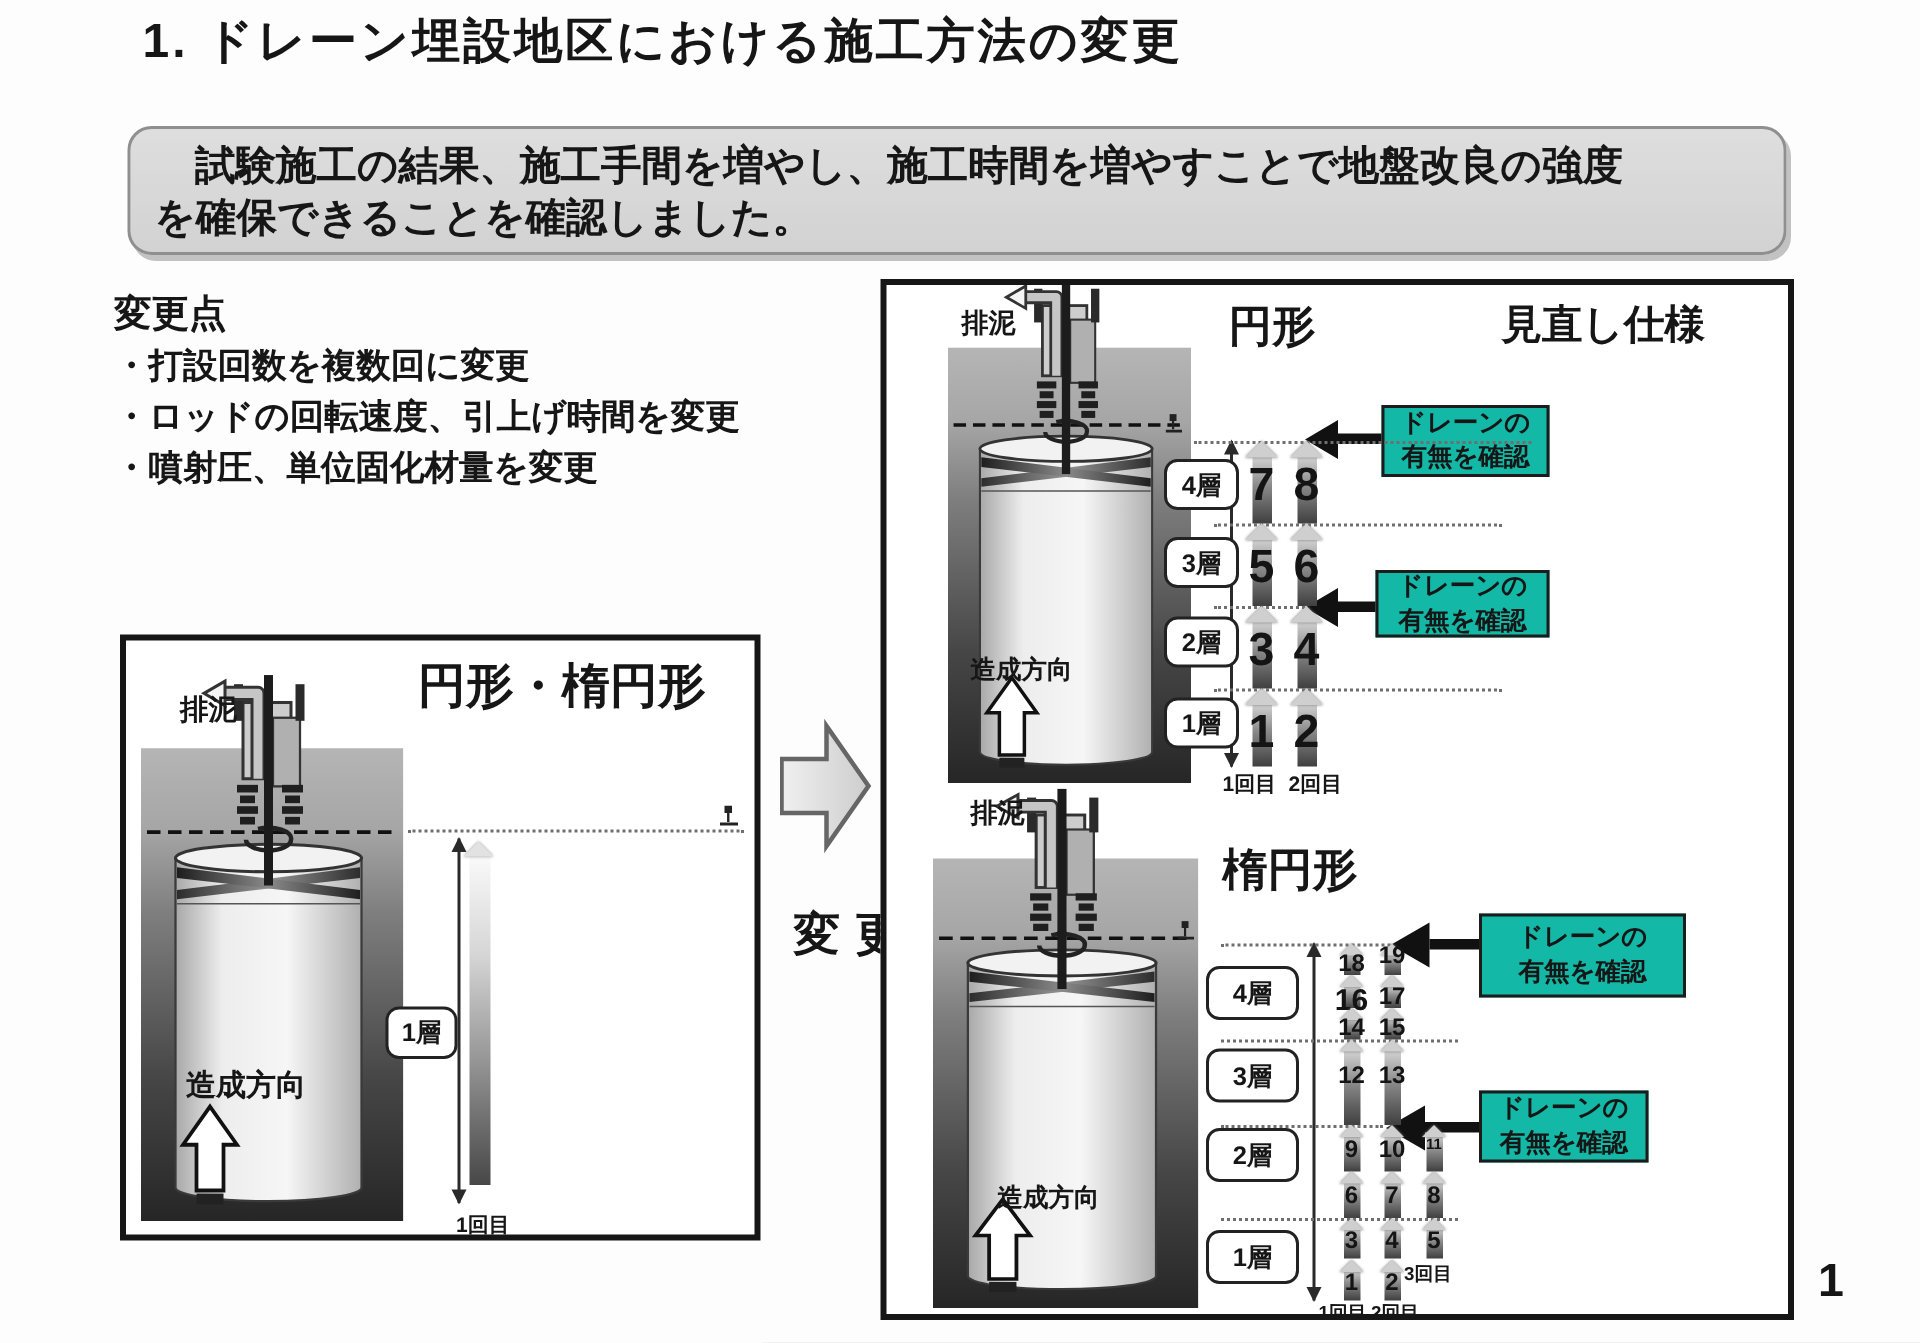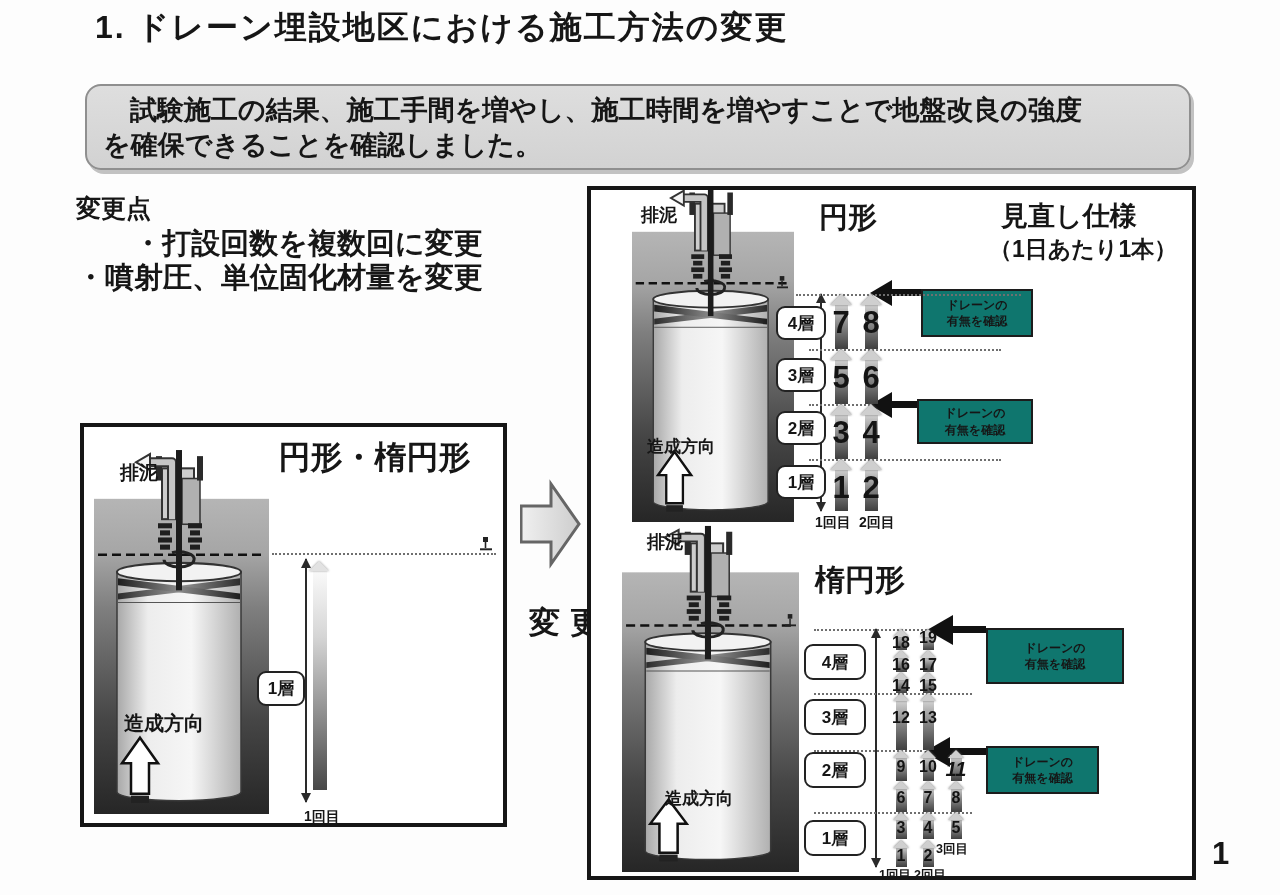--- a/index.html
+++ b/index.html
@@ -9,21 +9,21 @@
 
   
   .doc-title{left:95px;top:6px;font-size:32px;font-weight:800;letter-spacing:2px;white-space:nowrap;}
   .statement{left:85px;top:84px;width:1106px;height:86px;border:2px solid #8f8f8f;border-radius:16px;
              background:linear-gradient(180deg,#dedede,#d2d2d2);box-shadow:3px 4px 0 #c2c2c2;
              padding:7px 16px;box-sizing:border-box;}
   .statement div{font-size:27px;font-weight:700;line-height:35px;white-space:nowrap;}
 
   
   .chg-head{left:76px;top:192px;font-size:25px;font-weight:700;}
-  .chg-item{font-size:29px;font-weight:600;white-space:nowrap;text-align:right;}
+  .chg-item{font-size:23px;font-weight:600;white-space:nowrap;}
   .before-caption{left:132px;top:368px;font-size:27px;font-weight:800;}
 
   
   .frame{background:#ffffff;border:4px solid #161616;box-sizing:border-box;}
   #lp{left:80px;top:423px;width:427px;height:404px;overflow:hidden;}
   #rp{left:587px;top:186px;width:609px;height:694px;overflow:hidden;}
 
   .machine{position:absolute;}
   .lbl{position:absolute;font-weight:700;white-space:nowrap;}
   .diag-title{position:absolute;font-weight:800;white-space:nowrap;}
@@ -38,22 +38,22 @@
   .vdim:after{bottom:-1px;border-top:10px solid #2a2a2a;}
 
   .shot{position:absolute;}
   .shot-bar{position:absolute;background:linear-gradient(180deg,#d8d8d8,#8a8a8a 45%,#3f3f3f);}
   .shot-head{position:absolute;width:0;height:0;border-left-style:solid;border-right-style:solid;
        border-left-color:transparent;border-right-color:transparent;border-bottom-style:solid;
        border-bottom-color:#cfcfcf;filter:drop-shadow(0 0 1px #787878);}
   .shot-num{position:absolute;left:-8px;right:-8px;text-align:center;font-weight:800;color:#141414;line-height:1;}
   .pass{position:absolute;font-weight:600;white-space:nowrap;}
 
-  .callout{position:absolute;border:2.5px solid #1c1c1c;background:#0f766e;display:flex;flex-direction:column;
-       align-items:center;justify-content:center;font-size:12px;font-weight:700;line-height:1.35;box-sizing:border-box;margin-top:19px;}
+  .callout{position:absolute;border:2.5px solid #1c1c1c;background:#14b8a6;display:flex;flex-direction:column;
+       align-items:center;justify-content:center;font-size:17px;font-weight:700;line-height:1.35;box-sizing:border-box;}
   .c-arrow{position:absolute;height:7px;background:#111;}
   .c-arrow .tip{position:absolute;left:-22px;top:-9.5px;width:0;height:0;
        border-top:13px solid transparent;border-bottom:13px solid transparent;border-right:22px solid #111;}
   .c-arrow.big .tip{left:-26px;top:-11.5px;border-top-width:15px;border-bottom-width:15px;border-right-width:26px;}
 
   .gradbar{position:absolute;background:linear-gradient(180deg,#fafafa,#d6d6d6 30%,#969696 62%,#474747);}
   .gradbar:before{content:"";position:absolute;top:-9px;left:-4px;width:0;height:0;
        border-left:10px solid transparent;border-right:10px solid transparent;border-bottom:10px solid #e2e2e2;
        filter:drop-shadow(0 0 1px #9a9a9a);}
 
@@ -132,20 +132,21 @@
   <div class="abs doc-title">1. ドレーン埋設地区における施工方法の変更</div>
 
   <div class="abs statement">
     <div>　試験施工の結果、施工手間を増やし、施工時間を増やすことで地盤改良の強度</div>
     <div>を確保できることを確認しました。</div>
   </div>
 
   <div class="abs chg-head">変更点</div>
   <div class="abs" style="left:76px;top:226px;">
     <div class="chg-item" style="line-height:34px;">・打設回数を複数回に変更</div>
+    <div class="chg-item" style="line-height:34px;">・ロッドの回転速度、引上げ時間を変更</div>
     <div class="chg-item" style="line-height:34px;">・噴射圧、単位固化材量を変更</div>
   </div>
 
 
   <div id="lp" class="abs frame">
     <svg class="machine" style="left:10px;top:21px;" width="175" height="366" viewBox="0 0 175 360" preserveAspectRatio="none">
       <use href="#machine"></use>
     </svg>
     <div class="lbl" style="left:36px;top:33px;font-size:19px;">排泥</div>
     <div class="diag-title" style="left:178px;top:9px;width:225px;text-align:center;font-size:32px;">円形・楕円形</div>
@@ -166,21 +167,20 @@
   <div class="abs chg-arrow-label">変更</div>
 
   <div id="rp" class="abs frame">
 
     <svg class="machine" style="left:41px;top:-5px;" width="162" height="337" viewBox="0 0 175 360" preserveAspectRatio="none">
       <use href="#machine"></use>
     </svg>
     <div class="lbl" style="left:50px;top:13px;font-size:18px;">排泥</div>
     <div class="diag-title" style="left:228px;top:8px;font-size:29px;">円形</div>
     <div class="diag-title" style="left:410px;top:8px;font-size:27px;">見直し仕様</div>
-    <div class="diag-title" style="left:398px;top:44px;font-size:23px;font-weight:700;">（1日あたり1本）</div>
     <div class="lbl" style="left:56px;top:245px;font-size:17px;">造成方向</div>
     <svg class="bm" style="left:186px;top:86px;" width="11" height="13">
         <use href="#bench"></use>
       </svg>
     <div class="vdim" style="left:229px;top:104px;height:217px;"></div>
     <div id="circle-shots"></div>
 
     <div class="callout" style="left:330px;top:80px;width:112px;height:48px;">
       <div>ドレーンの</div>
       <div>有無を確認</div>
@@ -286,21 +286,21 @@
         <div class="shot-num" style="top: 6.4px; font-size: 16px;">18</div>
       </div>
       <div class="shot" style="left: 327px; top: 439px; width: 20px; height: 21.3333px;">
         <div class="shot-bar" style="left: 4.5px; top: 6.4px; width: 11px; height: 14.9333px;"></div>
         <div class="shot-head" style="left: 2px; top: 0px; border-left-width: 8px; border-right-width: 8px; border-bottom-width: 8px;"></div>
         <div class="shot-num" style="top: 1px; font-size: 16px;">19</div>
       </div>
       <div class="shot" style="left: 300px; top: 460.333px; width: 20px; height: 21.3333px;">
         <div class="shot-bar" style="left: 4.5px; top: 6.4px; width: 11px; height: 14.9333px;"></div>
         <div class="shot-head" style="left: 2px; top: 0px; border-left-width: 8px; border-right-width: 8px; border-bottom-width: 8px;"></div>
-        <div class="shot-num" style="top: 6.4px; font-size: 16px;">16</div>
+        <div class="shot-num" style="top: 6.4px; font-size: 20px;">16</div>
       </div>
       <div class="shot" style="left: 327px; top: 460.333px; width: 20px; height: 21.3333px;">
         <div class="shot-bar" style="left: 4.5px; top: 6.4px; width: 11px; height: 14.9333px;"></div>
         <div class="shot-head" style="left: 2px; top: 0px; border-left-width: 8px; border-right-width: 8px; border-bottom-width: 8px;"></div>
         <div class="shot-num" style="top: 6.4px; font-size: 16px;">17</div>
       </div>
       <div class="shot" style="left: 300px; top: 481.667px; width: 20px; height: 21.3333px;">
         <div class="shot-bar" style="left: 4.5px; top: 6.4px; width: 11px; height: 14.9333px;"></div>
         <div class="shot-head" style="left: 2px; top: 0px; border-left-width: 8px; border-right-width: 8px; border-bottom-width: 8px;"></div>
         <div class="shot-num" style="top: 6.4px; font-size: 16px;">14</div>
@@ -326,21 +326,21 @@
         <div class="shot-num" style="top: 9.3px; font-size: 16px;">9</div>
       </div>
       <div class="shot" style="left: 327px; top: 560px; width: 20px; height: 31px;">
         <div class="shot-bar" style="left: 4.5px; top: 6.4px; width: 11px; height: 24.6px;"></div>
         <div class="shot-head" style="left: 2px; top: 0px; border-left-width: 8px; border-right-width: 8px; border-bottom-width: 8px;"></div>
         <div class="shot-num" style="top: 9.3px; font-size: 16px;">10</div>
       </div>
       <div class="shot" style="left: 355px; top: 560px; width: 20px; height: 31px;">
         <div class="shot-bar" style="left: 4.5px; top: 6.4px; width: 11px; height: 24.6px;"></div>
         <div class="shot-head" style="left: 2px; top: 0px; border-left-width: 8px; border-right-width: 8px; border-bottom-width: 8px;"></div>
-        <div class="shot-num" style="top: 9.3px; font-size: 20px; font-style: italic;">11</div>
+        <div class="shot-num" style="top: 9.3px; font-size: 10px;">11</div>
       </div>
       <div class="shot" style="left: 300px; top: 591px; width: 20px; height: 31px;">
         <div class="shot-bar" style="left: 4.5px; top: 6.4px; width: 11px; height: 24.6px;"></div>
         <div class="shot-head" style="left: 2px; top: 0px; border-left-width: 8px; border-right-width: 8px; border-bottom-width: 8px;"></div>
         <div class="shot-num" style="top: 9.3px; font-size: 16px;">6</div>
       </div>
       <div class="shot" style="left: 327px; top: 591px; width: 20px; height: 31px;">
         <div class="shot-bar" style="left: 4.5px; top: 6.4px; width: 11px; height: 24.6px;"></div>
         <div class="shot-head" style="left: 2px; top: 0px; border-left-width: 8px; border-right-width: 8px; border-bottom-width: 8px;"></div>
         <div class="shot-num" style="top: 9.3px; font-size: 16px;">7</div>

